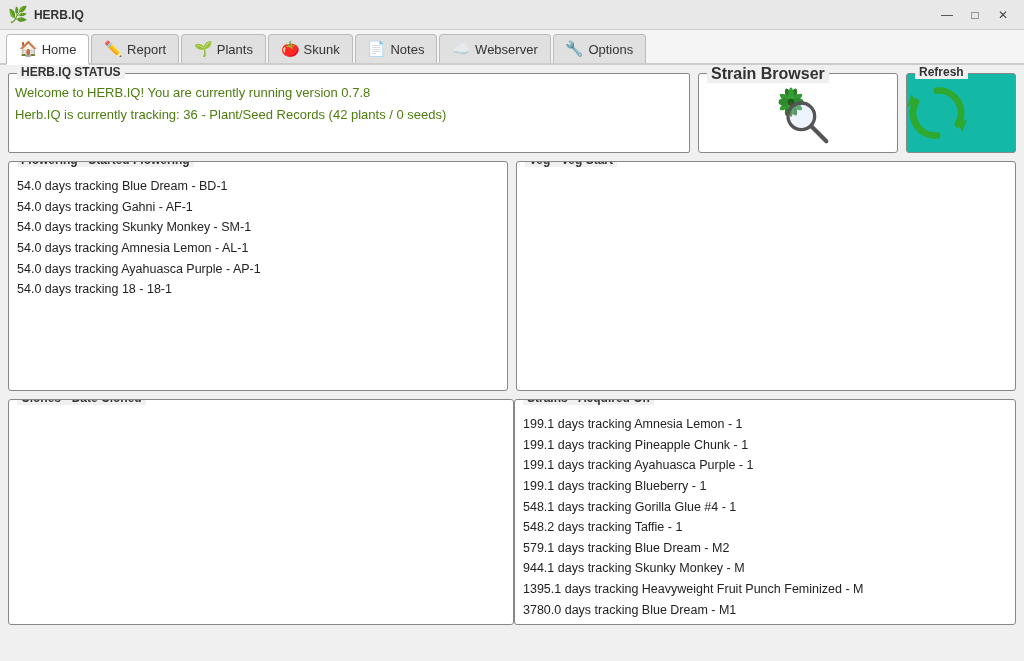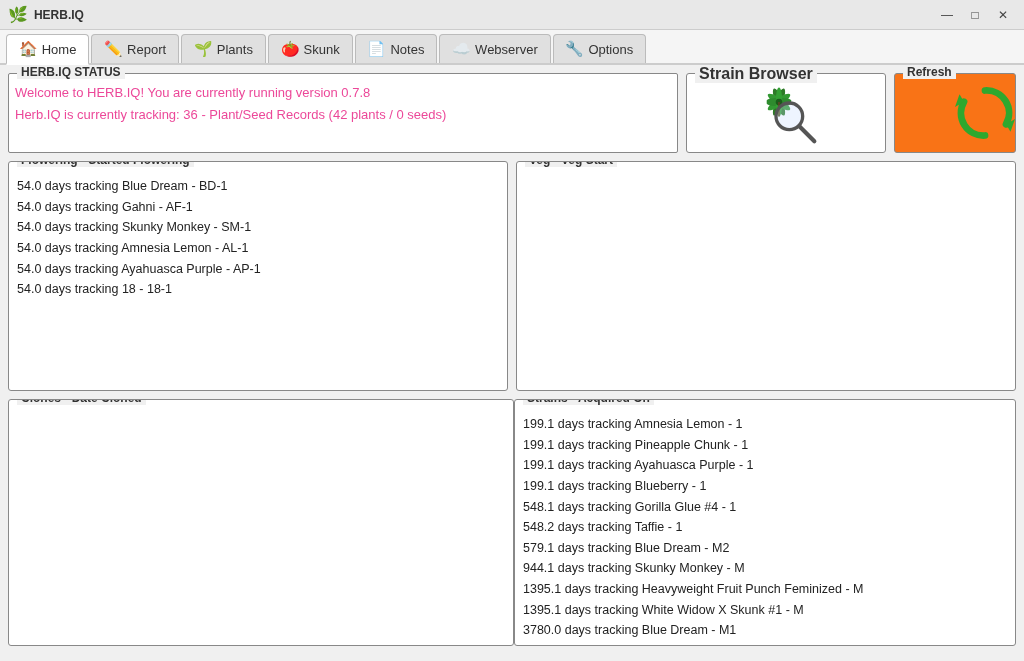--- a/index.html
+++ b/index.html
@@ -104,21 +104,21 @@
       left: 8px;
       background: #f0f0f0;
       padding: 0 4px;
       font-size: 12px;
       font-weight: 600;
       color: #333;
     }
     .status-line {
       line-height: 1.7;
       font-size: 13px;
-      color: #ec4899;
+      color: #4d7c0f;
     }
 
     .strain-browser-box {
       width: 200px;
       border: 1px solid #888;
       border-radius: 3px;
       background: white;
       position: relative;
       display: flex;
       align-items: center;
@@ -130,28 +130,28 @@
       top: -9px;
       left: 8px;
       background: #f0f0f0;
       padding: 0 4px;
       font-size: 16px;
       font-weight: 600;
       color: #333;
     }
 
     .refresh-box {
-      width: 122px;
+      width: 110px;
       border: 1px solid #888;
       border-radius: 3px;
-      background: #f97316;
-      position: relative;
-      display: flex;
-      align-items: center;
-      justify-content: flex-end;
+      background: #14b8a6;
+      position: relative;
+      display: flex;
+      align-items: center;
+      justify-content: flex-start;
       min-height: 80px;
       cursor: pointer;
     }
     .refresh-box .box-label {
       position: absolute;
       top: -9px;
       left: 8px;
       background: #f0f0f0;
       padding: 0 4px;
       font-size: 12px;
@@ -420,21 +420,20 @@
         <ul class="strains-list" id="strains-list">
             <li>199.1 days tracking Amnesia Lemon - 1</li>
             <li>199.1 days tracking Pineapple Chunk - 1</li>
             <li>199.1 days tracking Ayahuasca Purple - 1</li>
             <li>199.1 days tracking Blueberry - 1</li>
             <li>548.1 days tracking Gorilla Glue #4 - 1</li>
             <li>548.2 days tracking Taffie - 1</li>
             <li>579.1 days tracking Blue Dream - M2</li>
             <li>944.1 days tracking Skunky Monkey - M</li>
             <li>1395.1 days tracking Heavyweight Fruit Punch Feminized  - M</li>
-            <li>1395.1 days tracking White Widow X Skunk #1 - M</li>
             <li>3780.0 days tracking Blue Dream - M1</li>
           </ul>
       </div>
     </div>
 
   </div>
 
 </div>
 
 </body></html>

